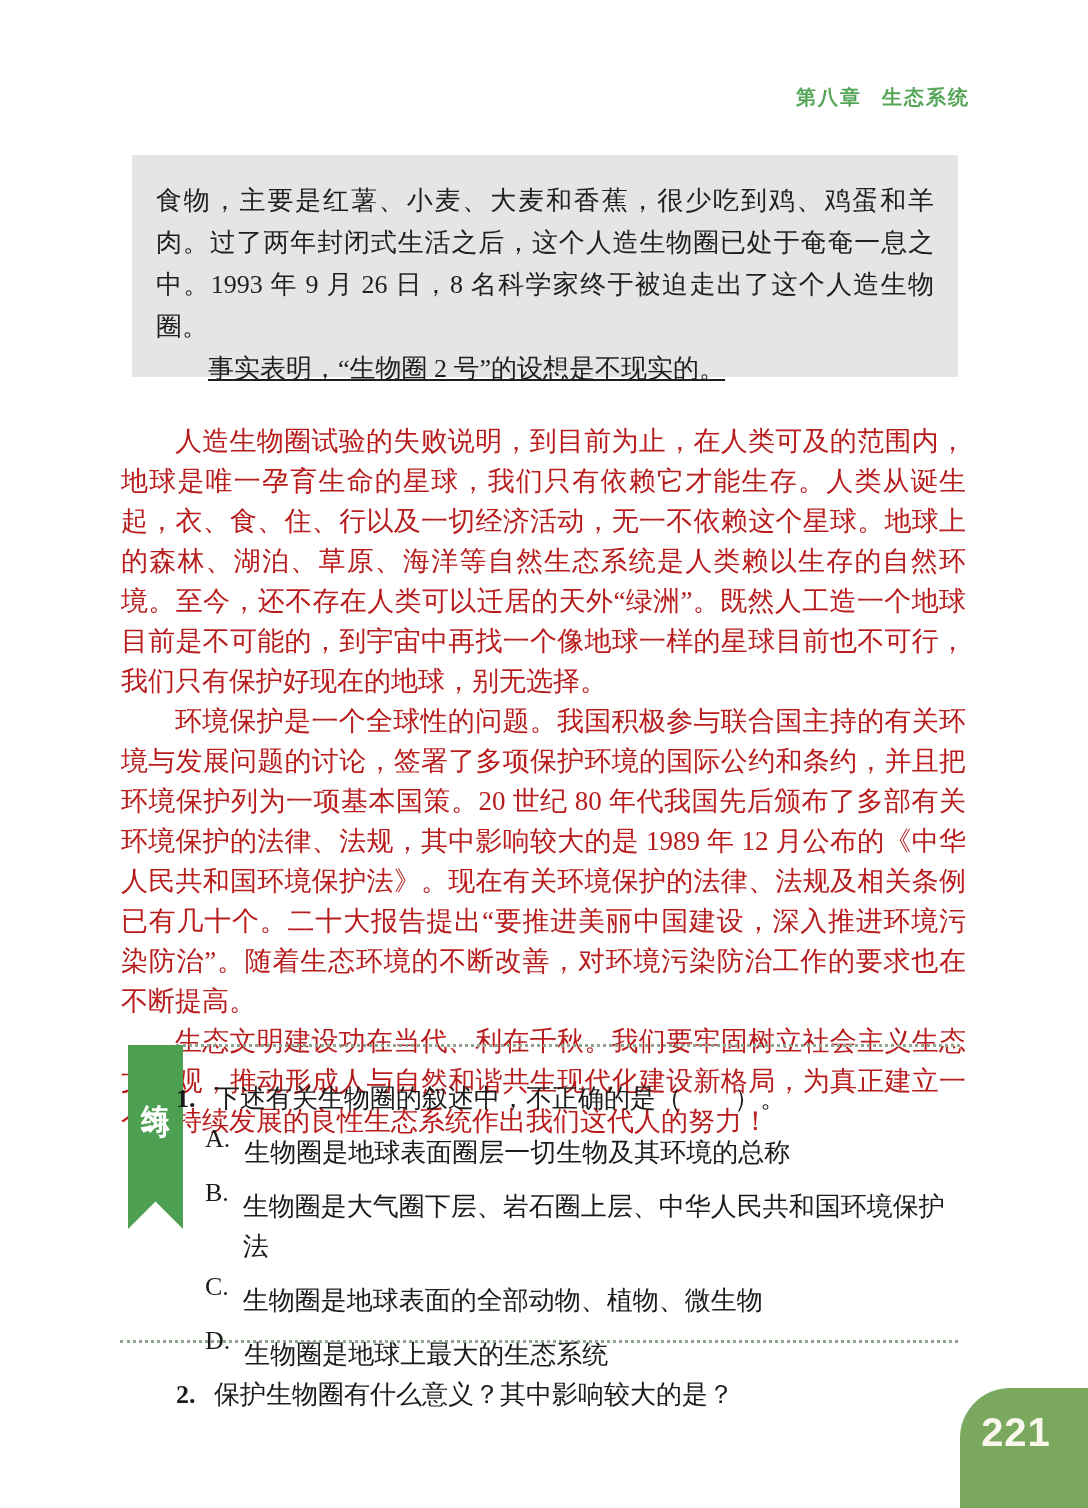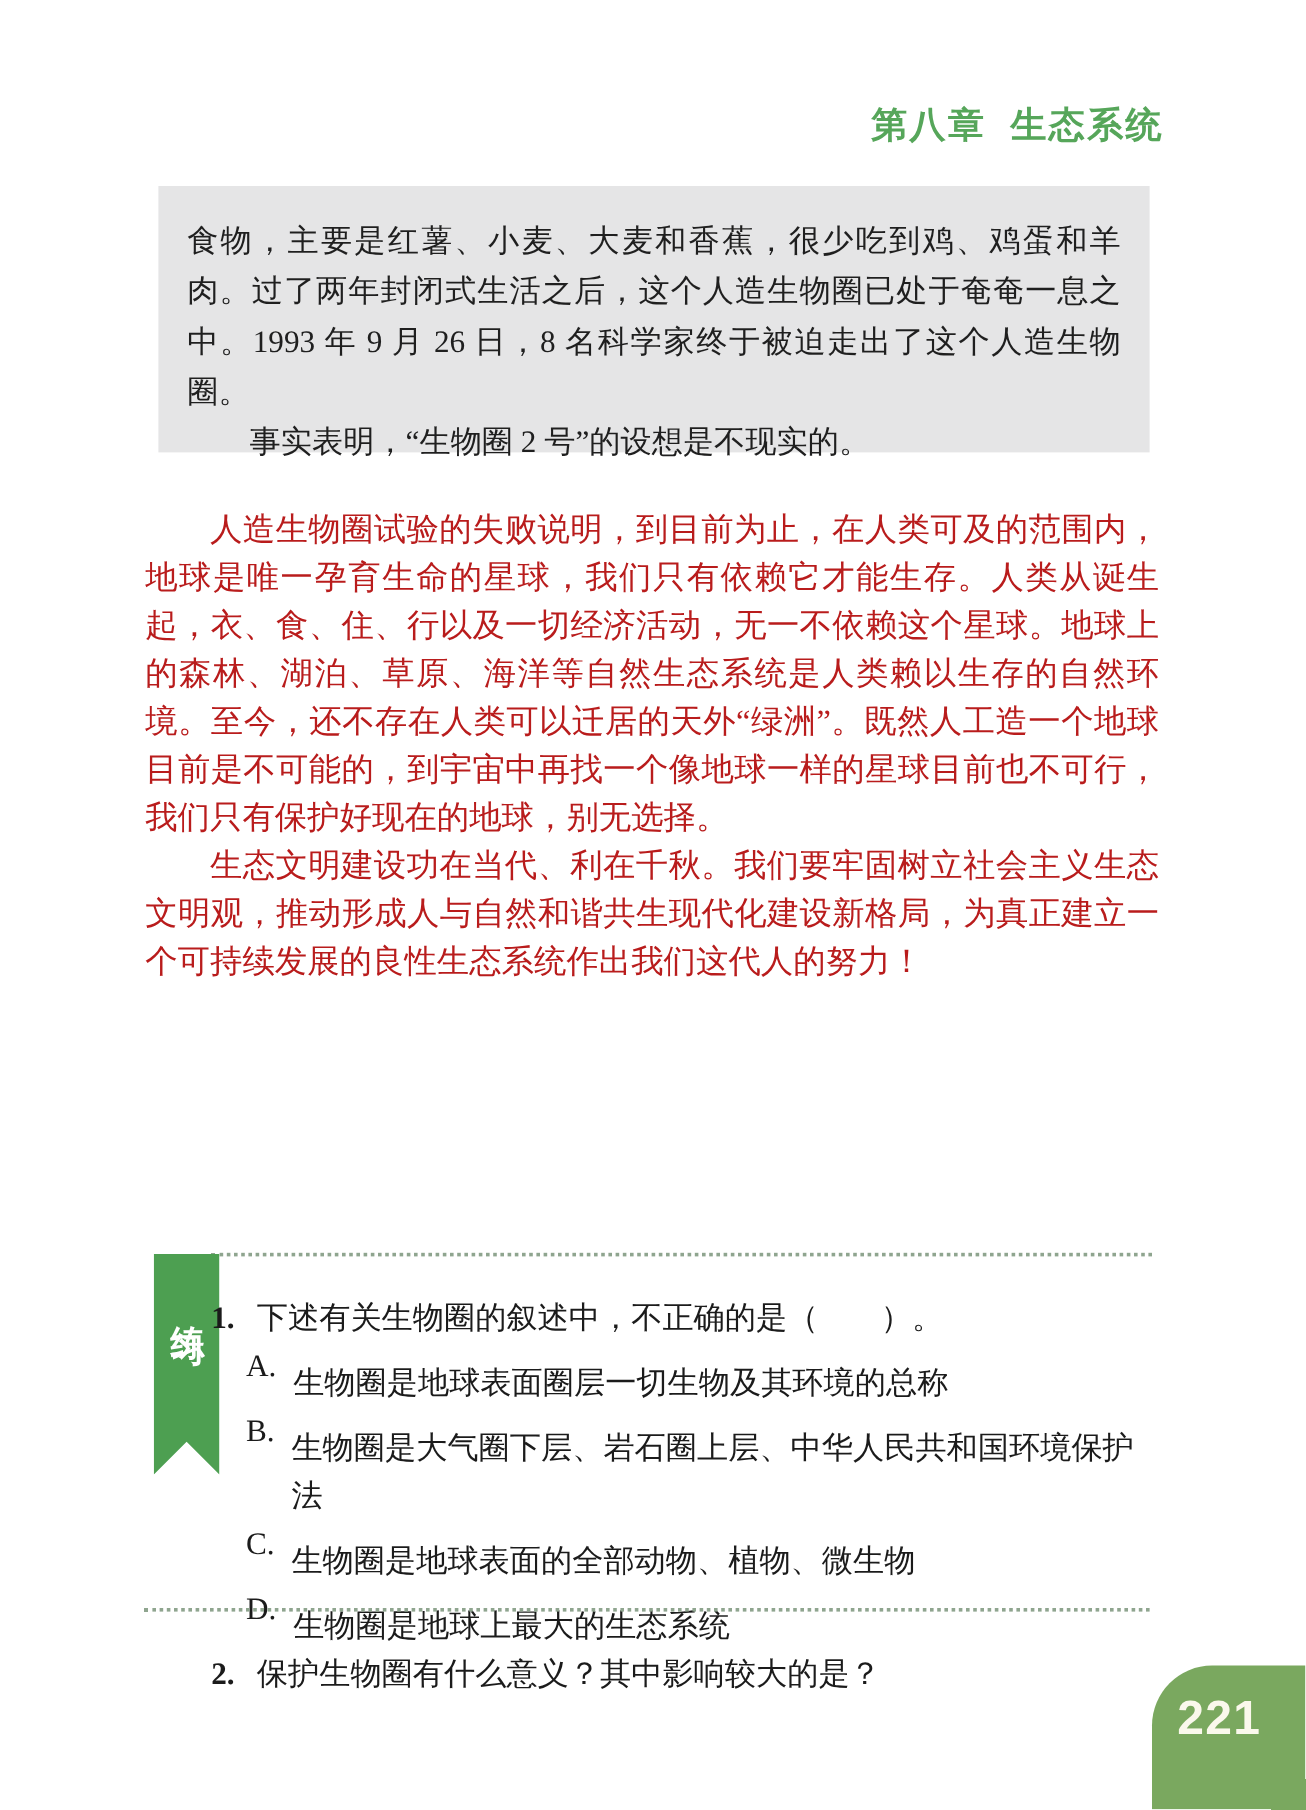--- a/index.html
+++ b/index.html
@@ -14,21 +14,21 @@
     color: #1c1c1c;
   }
 
   
   .chapter-header {
     position: absolute;
     top: 84px;
     right: 118px;
     font-family: "Liberation Sans", "DejaVu Sans", sans-serif;
     font-weight: 700;
-    font-size: 30px;
+    font-size: 20px;
     color: #56a65a;
     letter-spacing: 2px;
     white-space: nowrap;
   }
   .chapter-header .chapter-title { margin-left: 20px; }
 
   
   .quote-box {
     position: absolute;
     left: 132px;
@@ -37,21 +37,21 @@
     height: 222px;
     box-sizing: border-box;
     background: #e5e5e6;
     padding: 25px 24px 12px 24px;
     font-size: 26px;
     line-height: 42px;
     text-align: justify;
     color: #1f1f1f;
   }
   .quote-box p { margin: 0; }
-  .quote-box p.indented { text-indent: 2em; }
+  .quote-box p.indented { text-indent: 2em; text-decoration: underline; }
 
   
   .body-text {
     position: absolute;
     left: 121px;
     top: 421px;
     width: 845px;
     font-size: 27px;
     line-height: 40px;
     text-align: justify;
@@ -152,20 +152,21 @@
     <span class="chapter-number">第八章</span><span class="chapter-title">生态系统</span>
   </div>
 
   <div class="quote-box">
     <p>食物，主要是红薯、小麦、大麦和香蕉，很少吃到鸡、鸡蛋和羊肉。过了两年封闭式生活之后，这个人造生物圈已处于奄奄一息之中。1993 年 9 月 26 日，8 名科学家终于被迫走出了这个人造生物圈。</p>
     <p class="indented">事实表明，“生物圈 2 号”的设想是不现实的。</p>
   </div>
 
   <div class="body-text">
     <p>人造生物圈试验的失败说明，到目前为止，在人类可及的范围内，地球是唯一孕育生命的星球，我们只有依赖它才能生存。人类从诞生起，衣、食、住、行以及一切经济活动，无一不依赖这个星球。地球上的森林、湖泊、草原、海洋等自然生态系统是人类赖以生存的自然环境。至今，还不存在人类可以迁居的天外“绿洲”。既然人工造一个地球目前是不可能的，到宇宙中再找一个像地球一样的星球目前也不可行，我们只有保护好现在的地球，别无选择。</p>
+    <p>环境保护是一个全球性的问题。我国积极参与联合国主持的有关环境与发展问题的讨论，签署了多项保护环境的国际公约和条约，并且把环境保护列为一项基本国策。20 世纪 80 年代我国先后颁布了多部有关环境保护的法律、法规，其中影响较大的是 1989 年 12 月公布的《中华人民共和国环境保护法》。现在有关环境保护的法律、法规及相关条例已有几十个。二十大报告提出“要推进美丽中国建设，深入推进环境污染防治”。随着生态环境的不断改善，对环境污染防治工作的要求也在不断提高。</p>
     <p>生态文明建设功在当代、利在千秋。我们要牢固树立社会主义生态文明观，推动形成人与自然和谐共生现代化建设新格局，为真正建立一个可持续发展的良性生态系统作出我们这代人的努力！</p>
   </div>
 
   <div class="dotted-divider-top"></div>
 
   <div class="exercise-ribbon">
     <span class="exercise-ribbon-label">练习</span>
   </div>
 
   <div class="questions">

